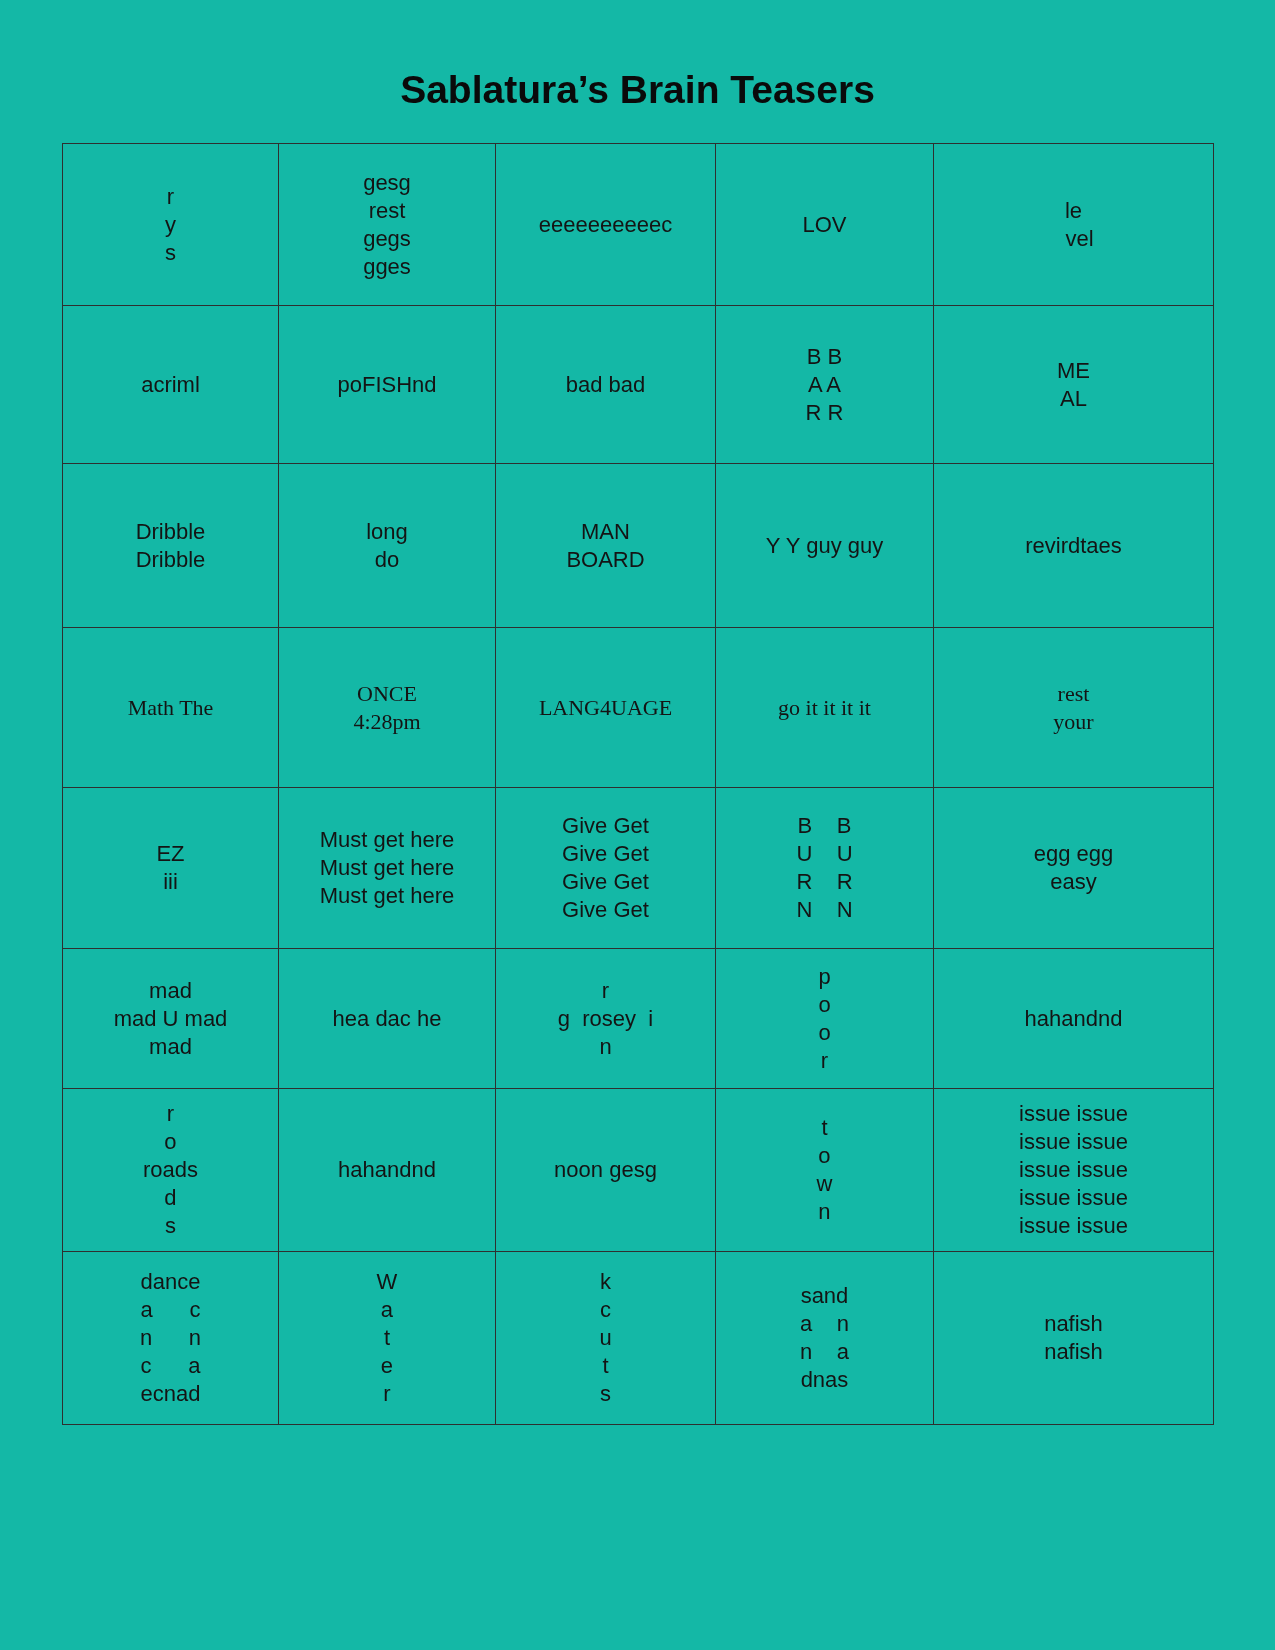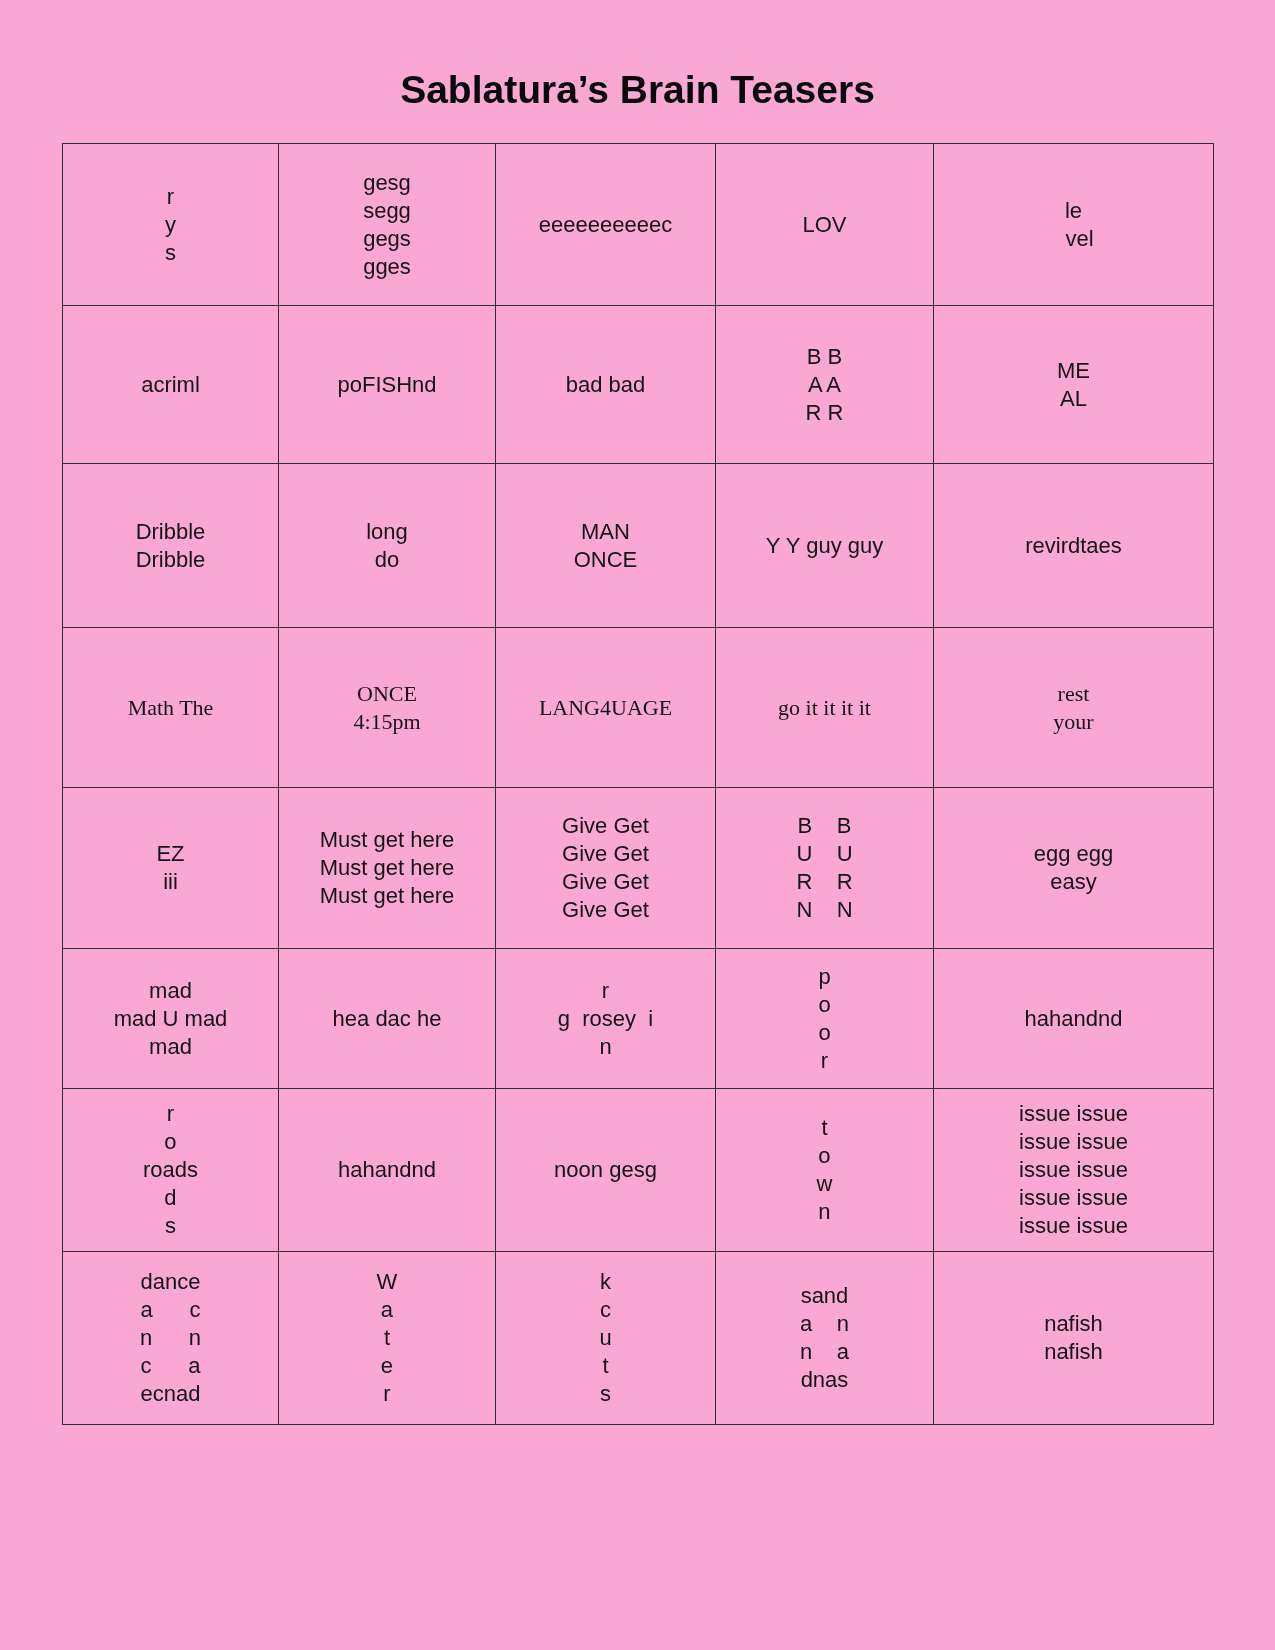--- a/index.html
+++ b/index.html
@@ -1,20 +1,20 @@
 <!DOCTYPE html>
 <html><head>
 <meta charset="utf-8">
 <style>
   html, body { margin: 0; padding: 0; background: #ffffff; }
   .page {
     position: relative;
     width: 1275px;
     height: 1650px;
-    background: #f9a8d4;
+    background: #14b8a6;
     font-family: "Liberation Sans", sans-serif;
     overflow: hidden;
   }
   .title {
     position: absolute;
     top: 68px;
     left: 0;
     width: 100%;
     margin: 0;
     text-align: center;
@@ -68,21 +68,21 @@
       <col style="width:220px">
       <col style="width:218px">
       <col style="width:280px">
     </colgroup>
     <tbody>
       <tr>
         <td><div class="cc">r
 y
 s</div></td>
         <td><div class="cc">gesg
-segg
+rest
 gegs
 gges</div></td>
         <td><div class="cc">eeeeeeeeeec</div></td>
         <td><div class="cc">LOV</div></td>
         <td class="align-left"><div class="cc">le
   vel</div></td>
       </tr>
       <tr>
         <td><div class="cc">acriml</div></td>
         <td><div class="cc">poFISHnd</div></td>
@@ -92,28 +92,28 @@
 R R</div></td>
         <td><div class="cc">ME
 AL</div></td>
       </tr>
       <tr>
         <td><div class="cc">Dribble
 Dribble</div></td>
         <td><div class="cc">long
 do</div></td>
         <td><div class="cc">MAN
-ONCE</div></td>
+BOARD</div></td>
         <td><div class="cc">Y Y guy guy</div></td>
         <td><div class="cc">revirdtaes</div></td>
       </tr>
       <tr>
         <td><div class="cc">Math The</div></td>
         <td><div class="cc">ONCE
-4:15pm</div></td>
+4:28pm</div></td>
         <td><div class="cc">LANG4UAGE</div></td>
         <td><div class="cc">go it it it it</div></td>
         <td><div class="cc">rest
 your</div></td>
       </tr>
       <tr>
         <td><div class="cc">EZ
 iii</div></td>
         <td><div class="cc">Must get here
 Must get here

